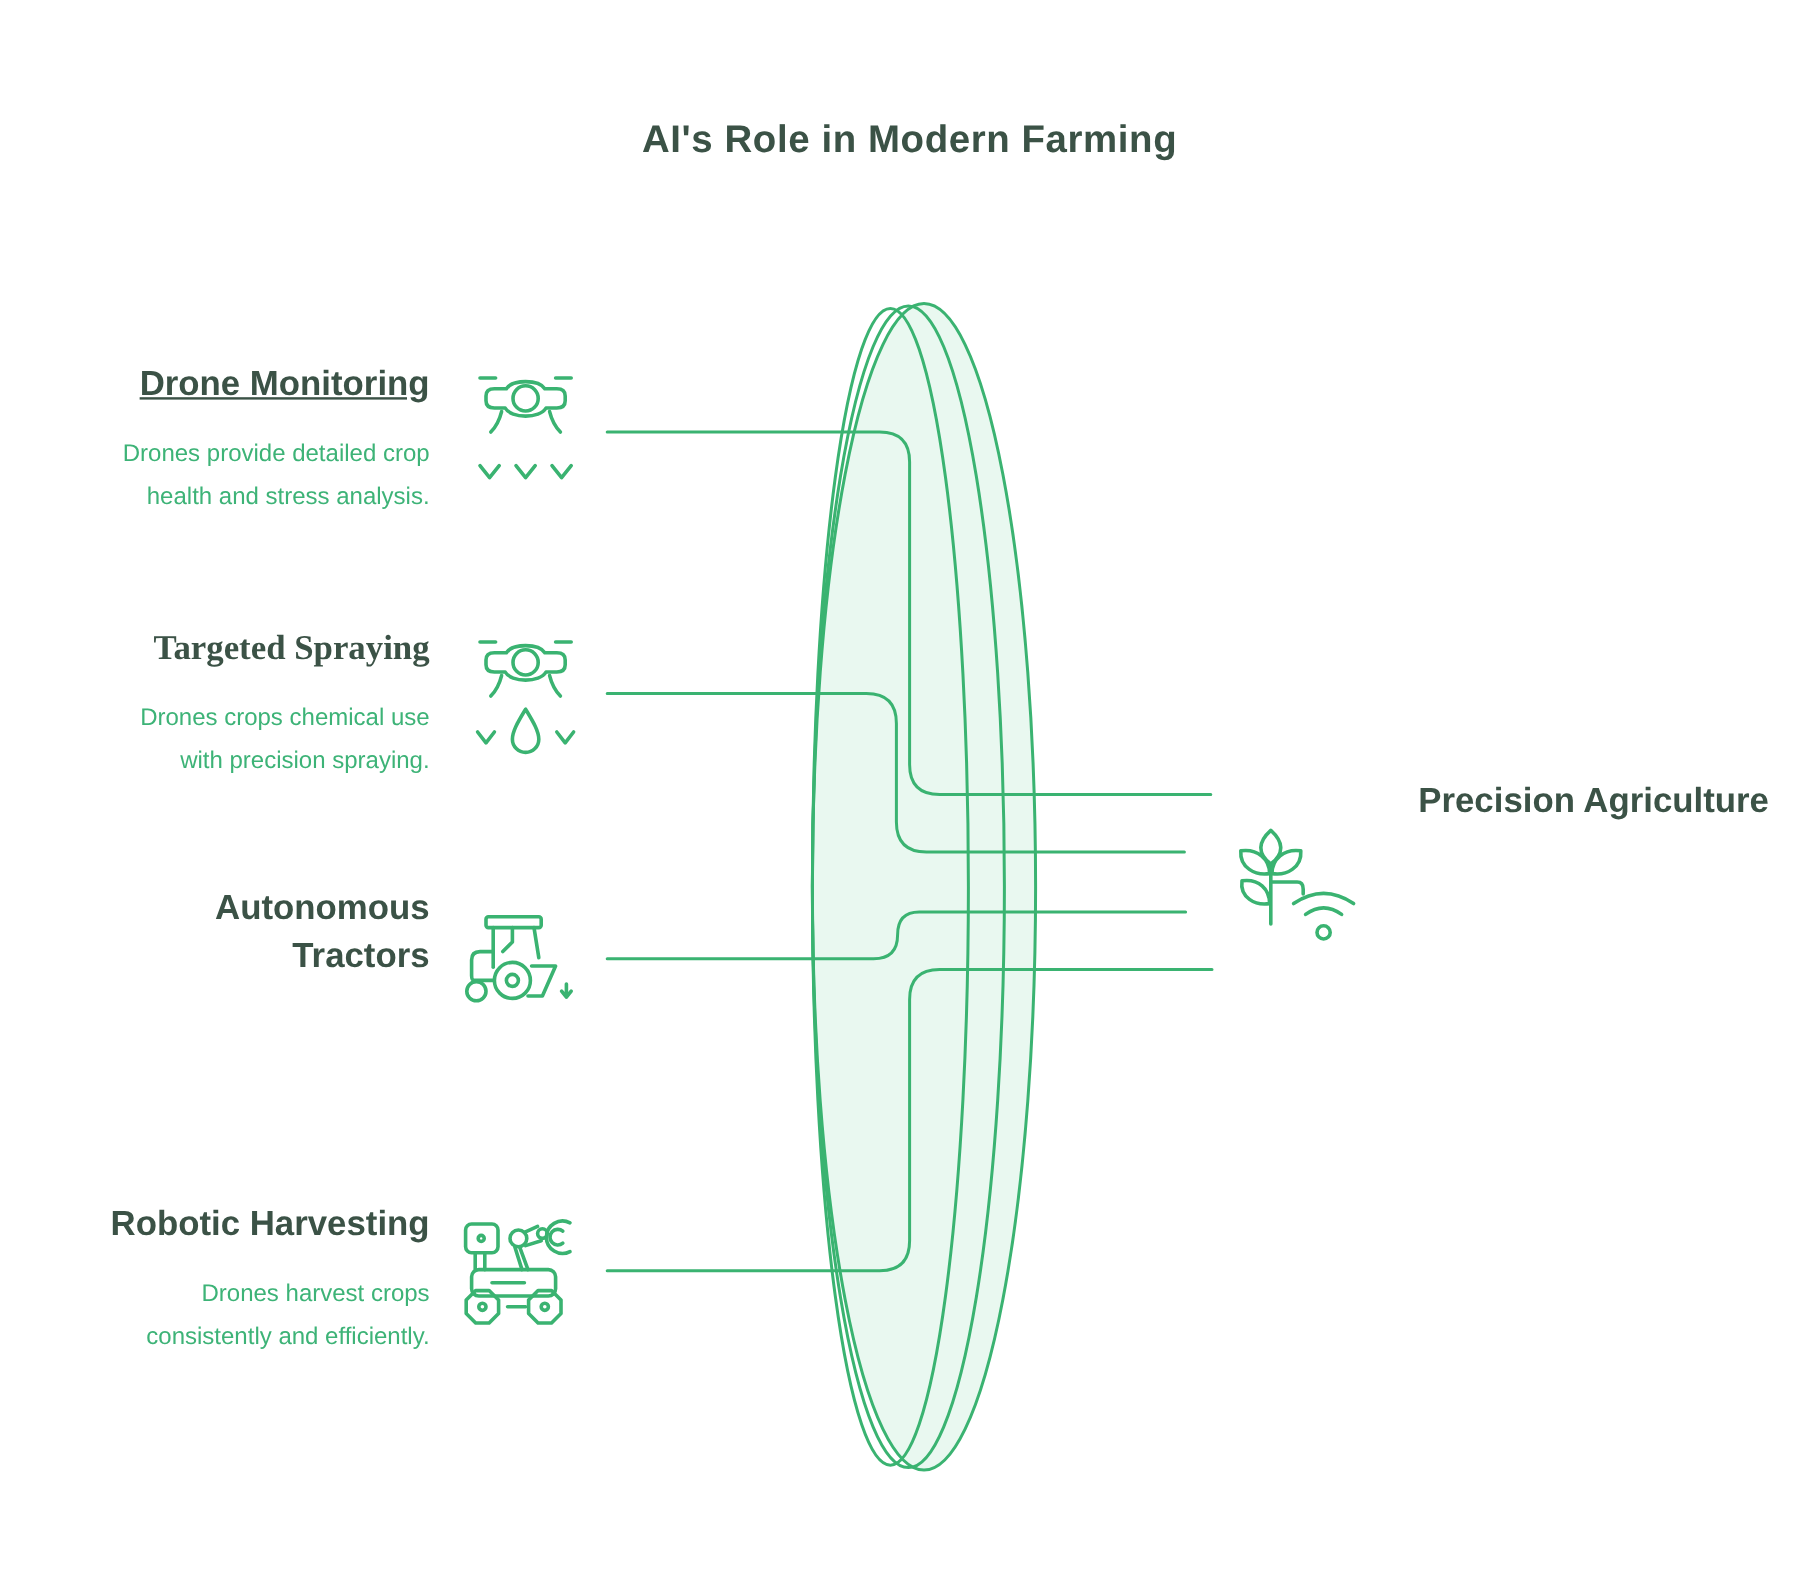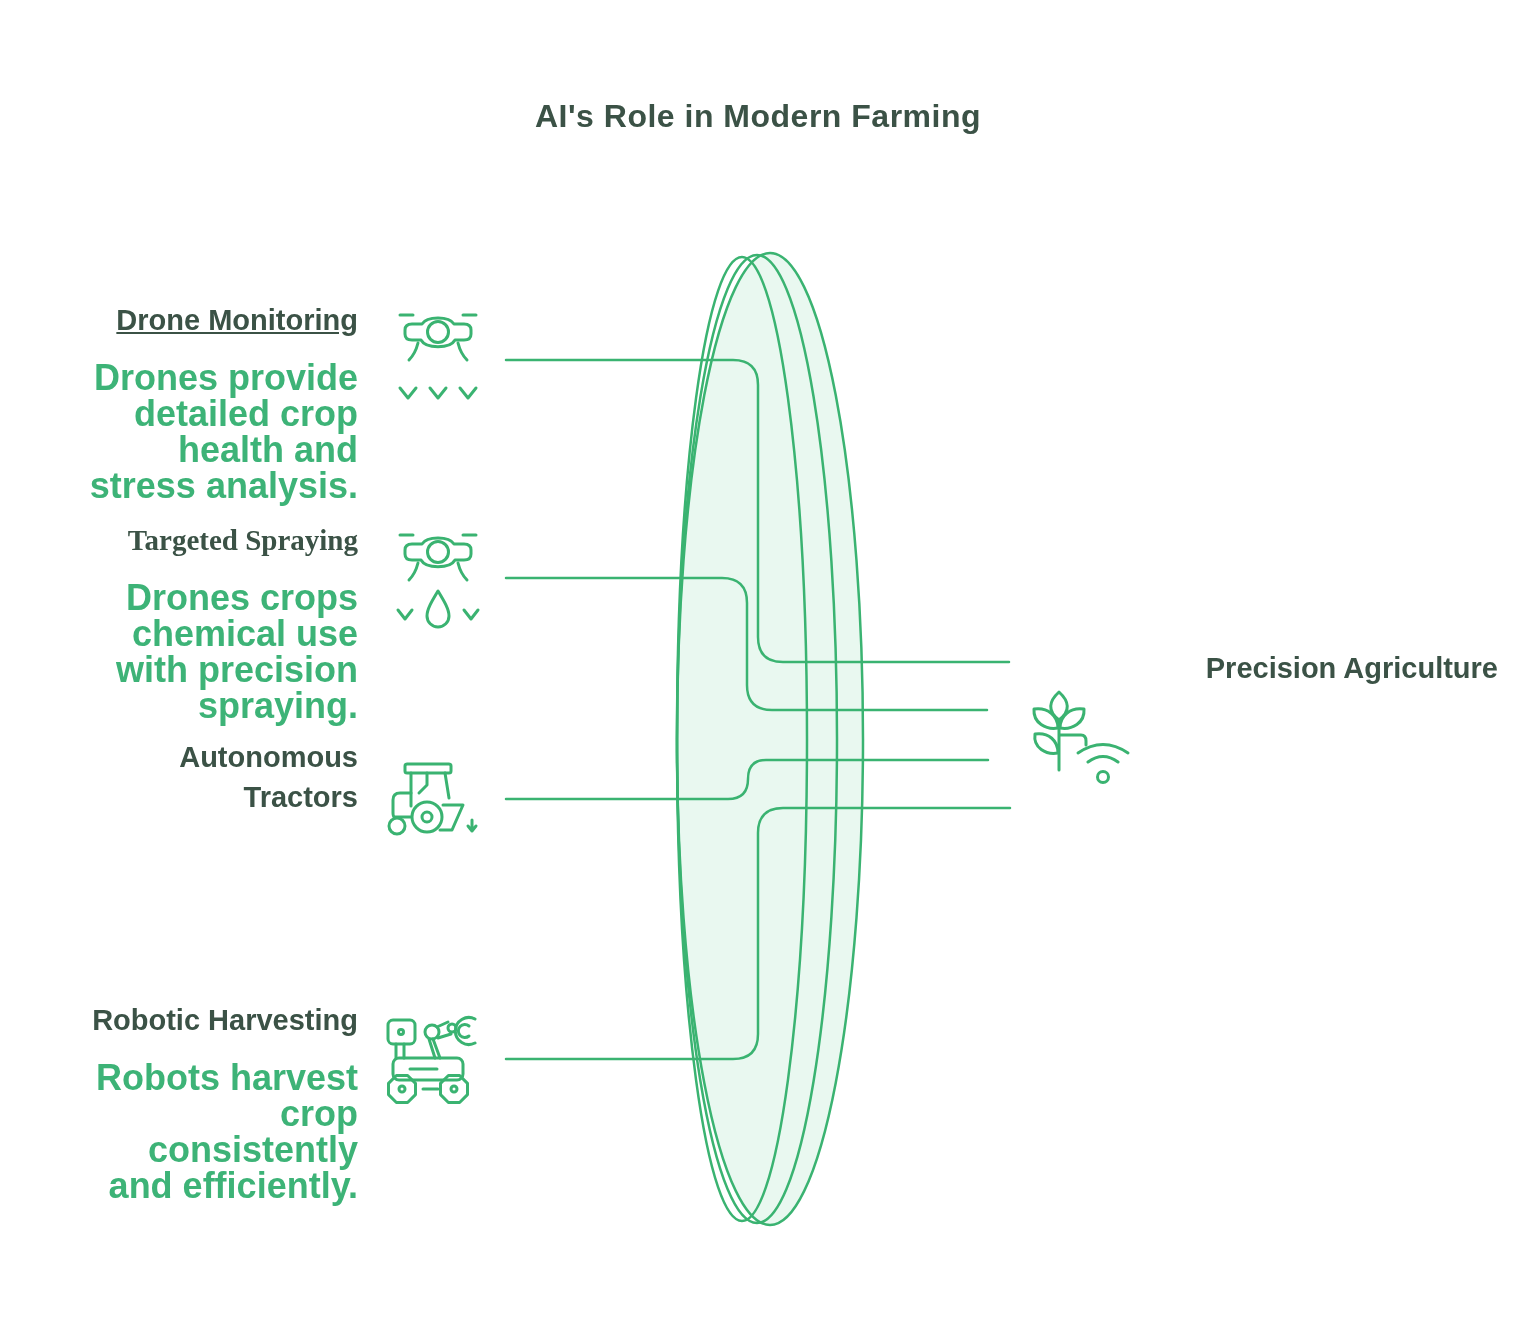--- a/index.html
+++ b/index.html
@@ -16,24 +16,24 @@
     text-align:center;
     font-size:32px;font-weight:700;
     color:#3b5246;
     letter-spacing:0.5px;
   }
   .item-heading{
     font-size:29px;font-weight:700;line-height:40px;
     color:#3b5246;
   }
   .item-body{
-    font-size:36px;font-weight:700;line-height:36px;
+    font-size:20px;font-weight:400;line-height:36px;
     color:#3db377;
   }
-  .left-align{text-align:right;}
+  .left-align{text-align:center;}
   .right-align{text-align:right;}
   svg{display:block;}
   .stroke{fill:none;stroke:#3ab371;stroke-width:3;stroke-linecap:round;stroke-linejoin:round;}
   .thin{stroke-width:2.5;}
 </style>
 </head>
 <body>
 
 <div class="stage">
 
@@ -97,21 +97,21 @@
       <path d="M28,55 H12 Q10,55 10,51 V38 Q10,31 17,31 H28"></path>
       <circle cx="44" cy="55" r="15"></circle>
       <circle cx="44" cy="55" r="5"></circle>
       <circle cx="14" cy="64" r="8"></circle>
       <path d="M60,43 H80 L69,68 H57"></path>
       <path d="M89,58 V69 M85,64 L89,69 L93,64"></path>
     </g>
   </svg>
 
   <div class="abs item-heading right-align" style="left:76px;top:1000px;width:282px;">Robotic Harvesting</div>
-  <div class="abs item-body right-align" style="left:86px;top:1060px;width:272px;">Robots harvest crop consistently and efficiently.</div>
+  <div class="abs item-body right-align" style="left:86px;top:1060px;width:272px;">Drones harvest crops consistently and efficiently.</div>
   <svg class="abs" style="left:385px;top:1009px;" width="96" height="96" viewBox="0 0 96 96">
     <g class="stroke">
       <rect x="3" y="11" width="27" height="24" rx="5"></rect>
       <circle cx="16" cy="23" r="2.5"></circle>
       <path d="M11,35 V49"></path>
         <path d="M19,35 V49"></path>
       <circle cx="47" cy="23" r="7"></circle>
       <path d="M52,18 L63,13"></path>
         <path d="M53,29 L66,25"></path>
       <circle cx="67" cy="19" r="4"></circle>

